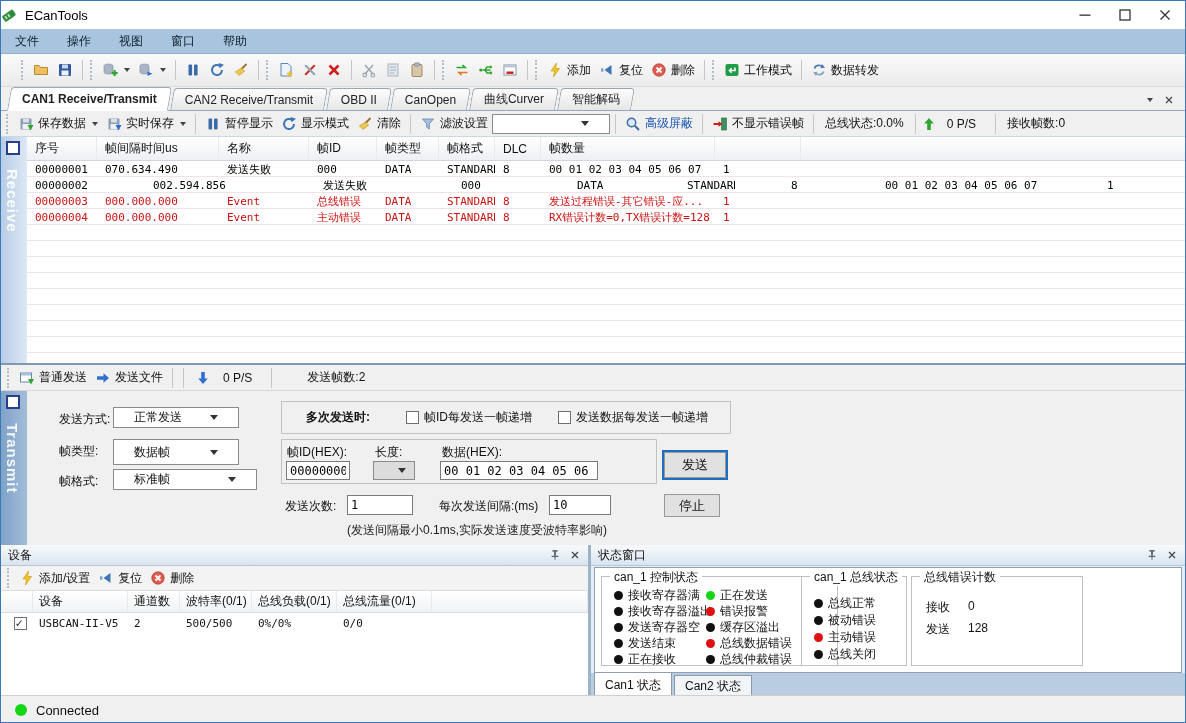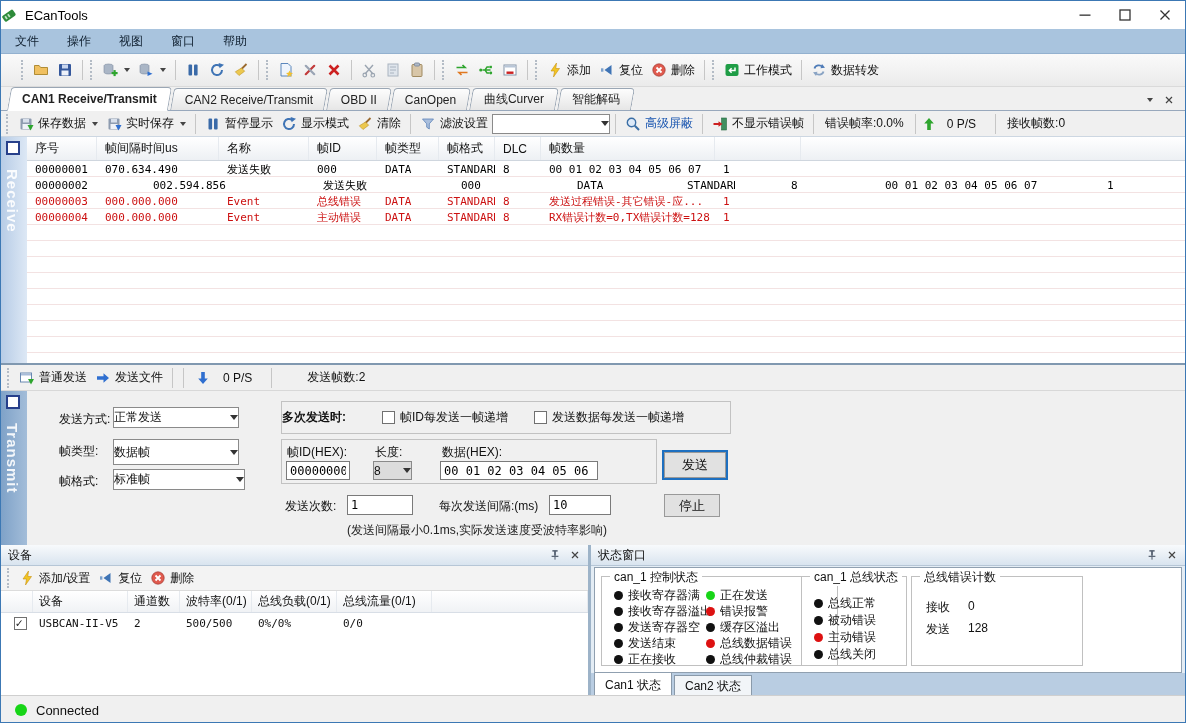--- a/index.html
+++ b/index.html
@@ -33,21 +33,21 @@
   .tab{height:22px;display:flex;align-items:center;padding:0 12px;margin-right:2px;
        background:linear-gradient(#fdfdfd,#e6e6e6);border:1px solid #9aa6b4;border-bottom:none;
        border-radius:4px 4px 0 0;transform:skewX(-10deg);color:#222;}
   .tab>span{display:inline-block;transform:skewX(10deg);white-space:nowrap;}
   .tab.active{background:#ffffff;font-weight:bold;height:24px;margin-bottom:-1px;border-bottom:1px solid #fff;}
   .tabrow-right{margin-left:auto;display:flex;align-items:center;gap:10px;padding:0 10px 4px 0;}
 
   
   .subtoolbar{position:absolute;top:110px;left:0;right:0;height:26px;background:#f0f0f0;display:flex;align-items:center;padding:0 3px;border-bottom:1px solid #cdd7e2;white-space:nowrap;}
   .blue-label{color:#1a56b0;}
-  .combo{display:flex;align-items:center;background:#fff;border:1px solid #8a8a8a;height:20px;padding:0 0;position:relative;}
+  .combo{display:flex;align-items:center;background:#fff;border:1px solid #8a8a8a;height:20px;padding:0 20px;position:relative;}
   .combo .cval{flex:1;overflow:hidden;}
   .combo .carr{width:0;height:0;border-left:4px solid transparent;border-right:4px solid transparent;border-top:5px solid #333;margin-left:4px;}
 
   
   .receive{position:absolute;top:136px;left:0;right:0;height:226px;background:#fff;display:flex;}
   .vstrip{width:26px;position:relative;flex:none;}
   .vstrip.rx{background:linear-gradient(to right,#b7cce6,#dde8f5);}
   .vstrip.tx{background:linear-gradient(to right,#7fa2c8,#a3bdd9);}
   .strip-sq{position:absolute;top:4px;left:5px;width:14px;height:14px;background:#fff;border:2px solid #27408b;}
   .vtext{position:absolute;top:32px;left:3px;writing-mode:vertical-rl;font-size:15px;font-weight:bold;color:rgba(255,255,255,.9);letter-spacing:1px;}
@@ -461,21 +461,21 @@
         <span class="ico">
           <svg viewBox="0 0 16 16" xmlns="http://www.w3.org/2000/svg">
             <rect x="9.5" y="2" width="5" height="12" fill="#3f8f5f" stroke="#2a6a42" stroke-width="0.6"></rect>
             <path d="M1.5 8h5.5" stroke="#cc2020" stroke-width="2"></path>
             <polygon points="6.5,5.2 10.5,8 6.5,10.8" fill="#cc2020"></polygon>
           </svg>
         </span>
         <span>不显示错误帧</span>
       </div>
     <span class="vsep"></span>
-    <span style="padding:0 6px;">错误帧率:0.0%</span>
+    <span style="padding:0 6px;">总线状态:0.0%</span>
     <span class="vsep"></span>
     <span class="ico">
         <svg viewBox="0 0 16 16" xmlns="http://www.w3.org/2000/svg">
           <polygon points="6.2,14 9.8,14 9.8,7.5 12.8,7.5 8,2 3.2,7.5 6.2,7.5" fill="#2ea52e"></polygon>
         </svg>
       </span>
     <span style="padding:0 14px 0 10px;">0 P/S</span>
     <span class="vsep"></span>
     <span style="padding:0 6px;">接收帧数:0</span>
   </div>
@@ -594,26 +594,26 @@
         <span class="carr"></span>
       </div>
 
     <span class="flabel" style="left:58px;top:52px;">帧类型:</span>
     <div class="combo fcombo" style="left:112px;top:48px;width:126px;height:26px;">
         <span class="cval">数据帧</span>
         <span class="carr"></span>
       </div>
 
     <span class="flabel" style="left:58px;top:82px;">帧格式:</span>
-    <div class="combo fcombo" style="left:112px;top:78px;width:132px;height:21px;">
+    <div class="combo fcombo" style="left:112px;top:78px;width:144px;height:21px;">
         <span class="cval">标准帧</span>
         <span class="carr"></span>
       </div>
 
-    <div class="gbox" style="left:280px;top:10px;width:450px;height:33px;display:flex;align-items:center;">
+    <div class="gbox" style="left:280px;top:10px;width:450px;height:33px;display:flex;align-items:center;padding-left:24px;">
       <span style="font-weight:bold;">多次发送时:</span>
       <span class="cb" style="margin-left:36px;"></span>
       <span style="margin-left:5px;">帧ID每发送一帧递增</span>
       <span class="cb" style="margin-left:26px;"></span>
       <span style="margin-left:5px;">发送数据每发送一帧递增</span>
     </div>
 
     <div class="gbox" style="left:280px;top:48px;width:376px;height:45px;">
       <span class="flabel" style="left:5px;top:4px;">帧ID(HEX):</span>
       <input class="tinput" style="left: 4px; top: 21px; width: 64px; height: 19px;" value="00000000">

